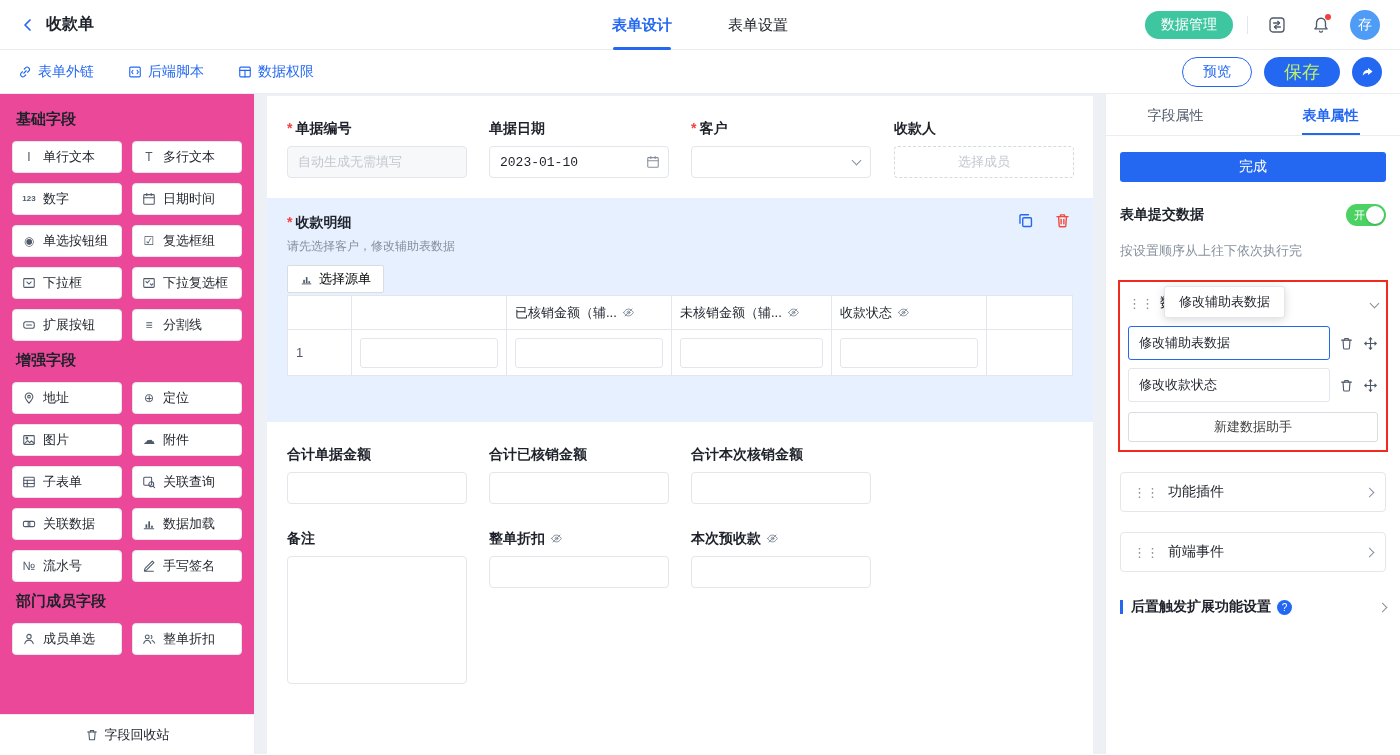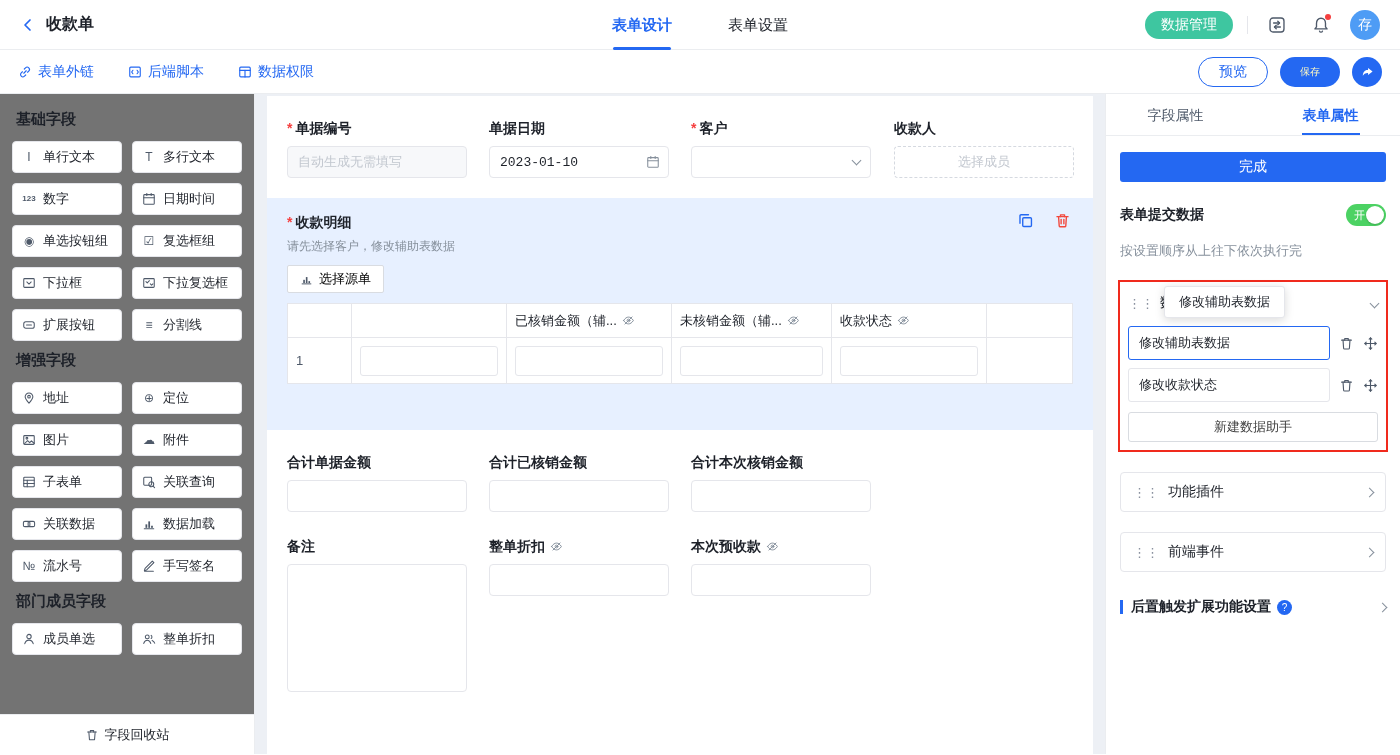--- a/index.html
+++ b/index.html
@@ -22,28 +22,28 @@
   .icon-btn { width:30px; height:30px; display:flex; align-items:center; justify-content:center; cursor:pointer; position:relative; }
   .red-dot { position:absolute; top:4px; right:5px; width:6px; height:6px; border-radius:50%; background:#F53F3F; }
   .avatar { width:30px; height:30px; border-radius:50%; background:#4E9CF5; color:#fff; font-size:14px; display:flex; align-items:center; justify-content:center; cursor:pointer; }
 
   
   .toolbar { height:44px; border-bottom:1px solid #ebedf0; display:flex; align-items:center; justify-content:space-between; padding:0 18px; background:#fff; }
   .tl-links { display:flex; align-items:center; gap:34px; }
   .tl-link { display:flex; align-items:center; gap:6px; color:#2468F2; font-size:14px; cursor:pointer; }
   .tl-right { display:flex; align-items:center; gap:12px; }
   .preview-btn { height:30px; padding:0 20px; border-radius:15px; border:1px solid #2468F2; background:#fff; color:#2468F2; font-size:14px; cursor:pointer; }
-  .save-btn { height:30px; padding:0 20px; border-radius:15px; border:none; background:#2468F2; color:#fef9c3; font-size:10px; cursor:pointer; }
+  .save-btn { height:30px; padding:0 20px; border-radius:15px; border:none; background:#2468F2; color:#bef264; font-size:18px; cursor:pointer; }
   .share-btn { width:30px; height:30px; border-radius:50%; background:#2468F2; display:flex; align-items:center; justify-content:center; border:none; cursor:pointer; }
 
   
   .body { display:flex; height:660px; }
 
   
-  .sidebar { width:255px; flex-shrink:0; background:#737373; border-right:1px solid #ebedf0; padding:14px 12px 44px; position:relative; overflow:hidden; }
+  .sidebar { width:255px; flex-shrink:0; background:#ec4899; border-right:1px solid #ebedf0; padding:14px 12px 44px; position:relative; overflow:hidden; }
   .sec-title { font-size:15px; font-weight:700; margin:10px 4px 12px; }
   .sec-title:first-child { margin-top:2px; }
   .fields-grid { display:grid; grid-template-columns:1fr 1fr; gap:10px; margin-bottom:8px; }
   .field-btn { height:32px; border:1px solid #e5e6eb; border-radius:4px; background:#fff; display:flex; align-items:center; gap:6px; padding:0 8px; font-size:13px; cursor:grab; overflow:hidden; white-space:nowrap; }
   .f-ic { width:16px; flex-shrink:0; display:flex; align-items:center; justify-content:center; color:#4e5969; font-size:12px; line-height:1; }
   .f-ic.num { font-size:8px; letter-spacing:0; font-weight:700; }
   .recycle { position:absolute; left:0; right:0; bottom:0; height:40px; border-top:1px solid #ebedf0; background:#fff; display:flex; align-items:center; justify-content:center; gap:6px; font-size:13px; cursor:pointer; }
 
   
   .canvas { flex:1; background:#edf0f5; padding:2px 12px 0; overflow:hidden; }
@@ -61,21 +61,21 @@
   .chev { width:7px; height:7px; border-right:1.5px solid #86909c; border-bottom:1.5px solid #86909c; display:inline-block; }
   .chev.down { transform:rotate(45deg); }
   .chev.right { transform:rotate(-45deg); }
 
   .detail-sec { margin:20px -16px 0 -20px; background:#E7F0FF; padding:14px 20px 46px; position:relative; }
   .detail-head { display:flex; align-items:center; }
   .detail-actions { position:absolute; top:14px; right:22px; display:flex; gap:20px; }
   .detail-actions span { cursor:pointer; display:flex; }
   .hint { font-size:12px; color:#86909c; margin-top:6px; }
   .src-btn { margin-top:10px; height:28px; display:inline-flex; align-items:center; gap:6px; padding:0 12px; border:1px solid #d9dce1; border-radius:2px; background:#fff; font-size:13px; cursor:pointer; font-family:inherit; }
-  .dtable { margin-top:10px; width:100%; border-collapse:collapse; background:#fff; }
+  .dtable { margin-top:2px; width:100%; border-collapse:collapse; background:#fff; }
   .dtable th, .dtable td { border:1px solid #e5e6eb; font-weight:400; font-size:13px; text-align:left; padding:0 8px; }
   .dtable th { height:34px; cursor:pointer; }
   .dtable td { height:46px; }
   .th-inner { display:flex; align-items:center; gap:5px; white-space:nowrap; overflow:hidden; }
   .idx { text-align:center; color:#4e5969; }
   .cell-ipt { width:100%; height:30px; border:1px solid #e5e6eb; border-radius:3px; background:#fff; outline:none; padding:0 8px; font-size:13px; font-family:inherit; }
 
   .totals-row { margin-top:22px; }
   .row3 { margin-top:24px; }
   .remark-ta { width:180px; height:128px; border:1px solid #e5e6eb; border-radius:4px; resize:none; outline:none; padding:8px 10px; font-family:inherit; font-size:13px; }

